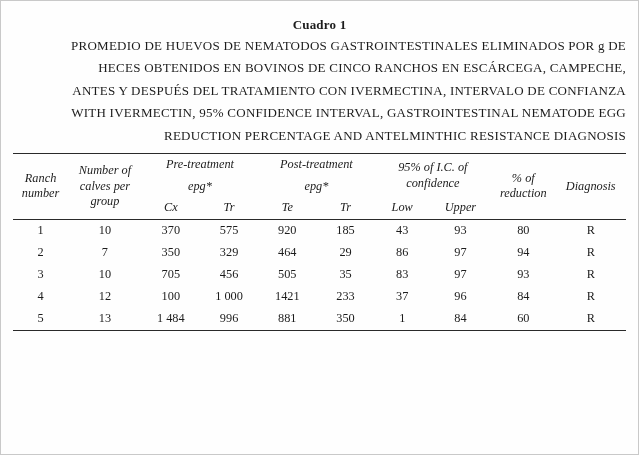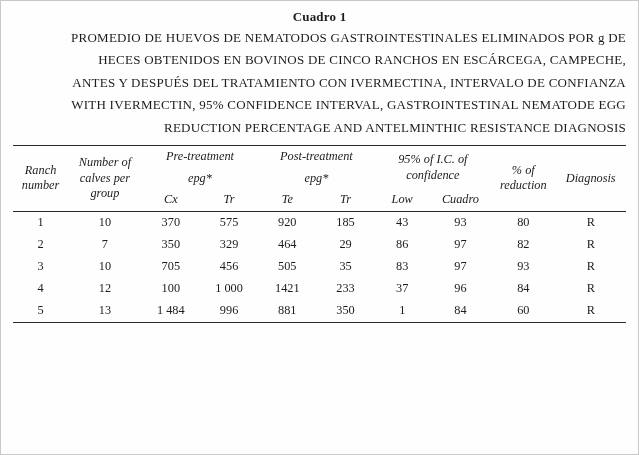--- a/index.html
+++ b/index.html
@@ -13,20 +13,21 @@
     color:#1c1c1c;
     padding:6px 12px 0 12px;
     overflow:hidden;
   }
   .title{
     text-align:center;
     font-weight:bold;
     font-size:13px;
     line-height:20px;
     letter-spacing:0.2px;
+    margin-top:8px;
   }
   .caption{
     text-align:center;
     font-size:13px;
     letter-spacing:0.25px;
   }
   .caption .cap-line{
     line-height:22.4px;
     white-space:nowrap;
     text-align:right;
@@ -113,21 +114,21 @@
       <tr>
         <th colspan="2">epg*</th>
         <th colspan="2">epg*</th>
       </tr>
       <tr>
         <th>Cx</th>
         <th>Tr</th>
         <th>Te</th>
         <th>Tr</th>
         <th>Low</th>
-        <th>Cuadro</th>
+        <th>Upper</th>
       </tr>
     </thead>
     <tbody>
       <tr>
         <td>1</td>
         <td>10</td>
         <td>370</td>
         <td>575</td>
         <td>920</td>
         <td>185</td>
@@ -138,21 +139,21 @@
       </tr>
       <tr>
         <td>2</td>
         <td>7</td>
         <td>350</td>
         <td>329</td>
         <td>464</td>
         <td>29</td>
         <td>86</td>
         <td>97</td>
-        <td>82</td>
+        <td>94</td>
         <td>R</td>
       </tr>
       <tr>
         <td>3</td>
         <td>10</td>
         <td>705</td>
         <td>456</td>
         <td>505</td>
         <td>35</td>
         <td>83</td>

